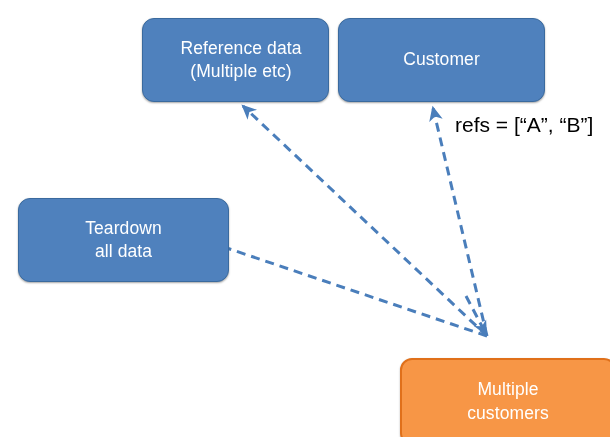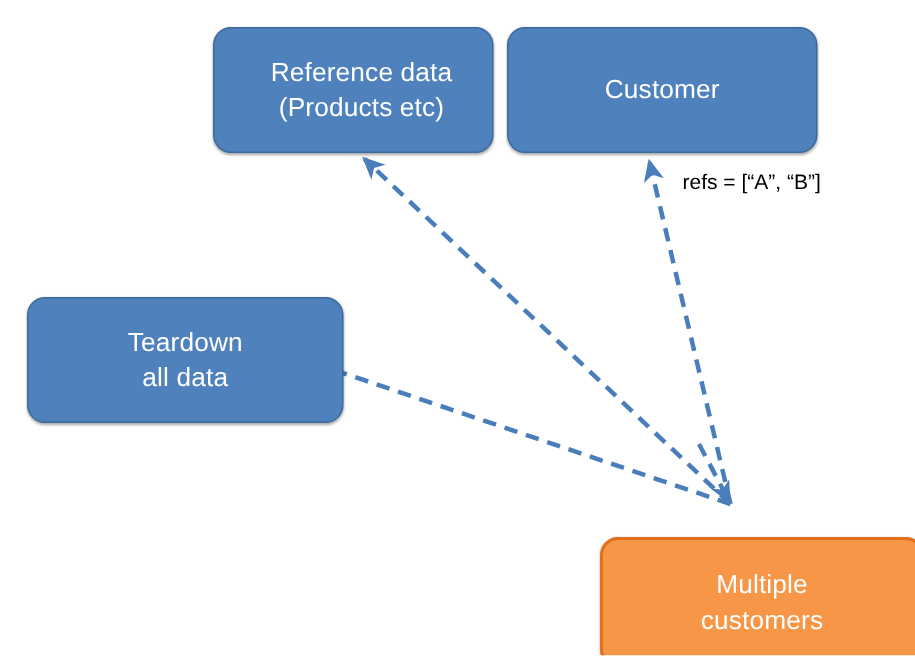--- a/index.html
+++ b/index.html
@@ -52,21 +52,21 @@
     display: block;
     white-space: nowrap;
   }
   #node-reference { left: 142px; top: 18px; width: 187px; height: 84px; padding-left: 11px; }
   #node-customer  { left: 338px; top: 18px; width: 207px; height: 84px; }
   #node-teardown  { left: 18px;  top: 198px; width: 211px; height: 84px; }
   #node-multiple  { left: 400px; top: 358px; width: 216px; height: 87px; }
   .edge-label {
     position: absolute;
     color: #000000;
-    font-size: 14px;
+    font-size: 21px;
     white-space: nowrap;
     z-index: 4;
   }
   #label-refs { left: 455px; top: 113px; }
 </style>
 </head>
 <body>
 
 <div id="canvas">
 
@@ -81,21 +81,21 @@
       <line x1="487" y1="336" x2="243" y2="106" marker-end="url(#ah)"></line>
       <line x1="487" y1="336" x2="433" y2="108" marker-end="url(#ah)"></line>
       <line x1="487" y1="336" x2="206" y2="241" marker-end="url(#ah)"></line>
       <line x1="466" y1="296" x2="486" y2="334" marker-end="url(#ah)"></line>
     </g>
   </svg>
 
   <div class="node node-blue" id="node-reference">
     <div>
       <span class="label-line">Reference data</span>
-      <span class="label-line">(Products etc)</span>
+      <span class="label-line">(Multiple etc)</span>
     </div>
   </div>
 
   <div class="node node-blue" id="node-customer">
     <div>
       <span class="label-line">Customer</span>
     </div>
   </div>
 
   <div class="node node-blue" id="node-teardown">

